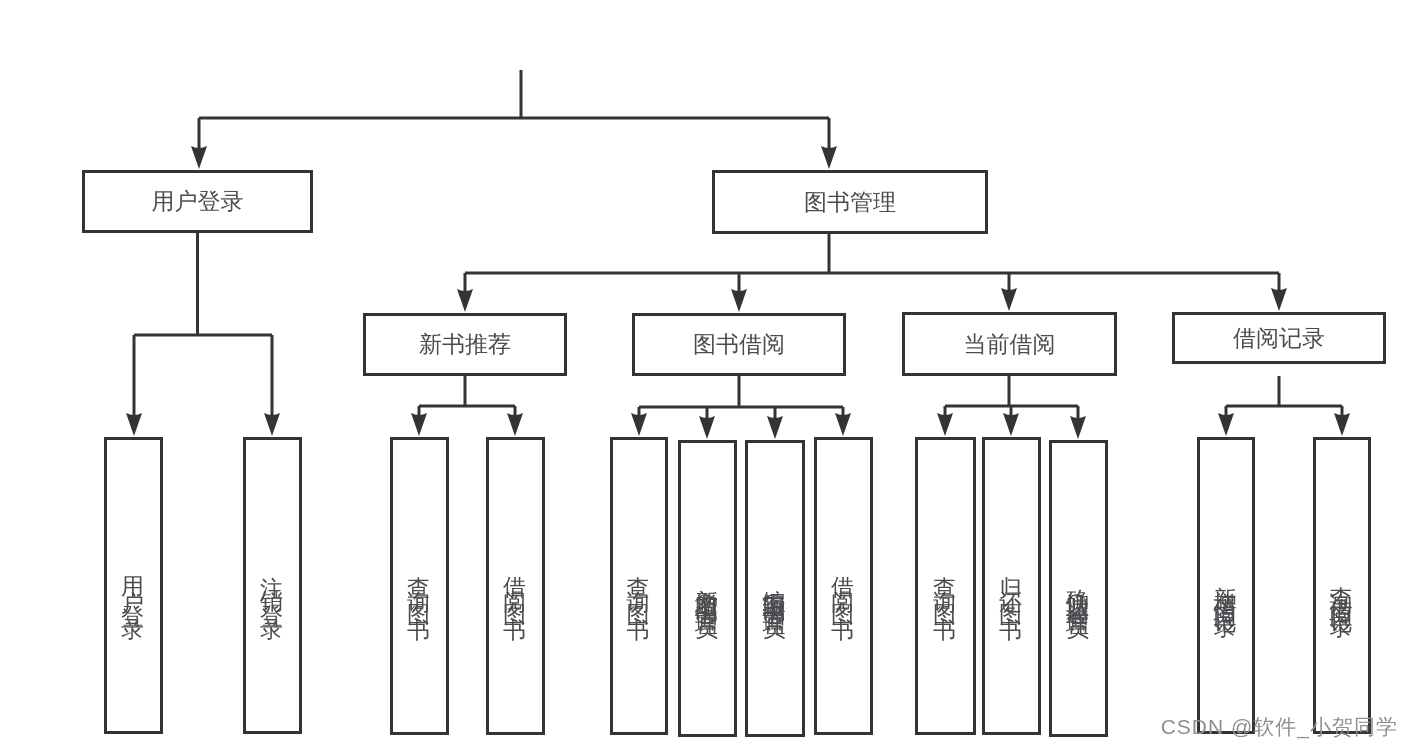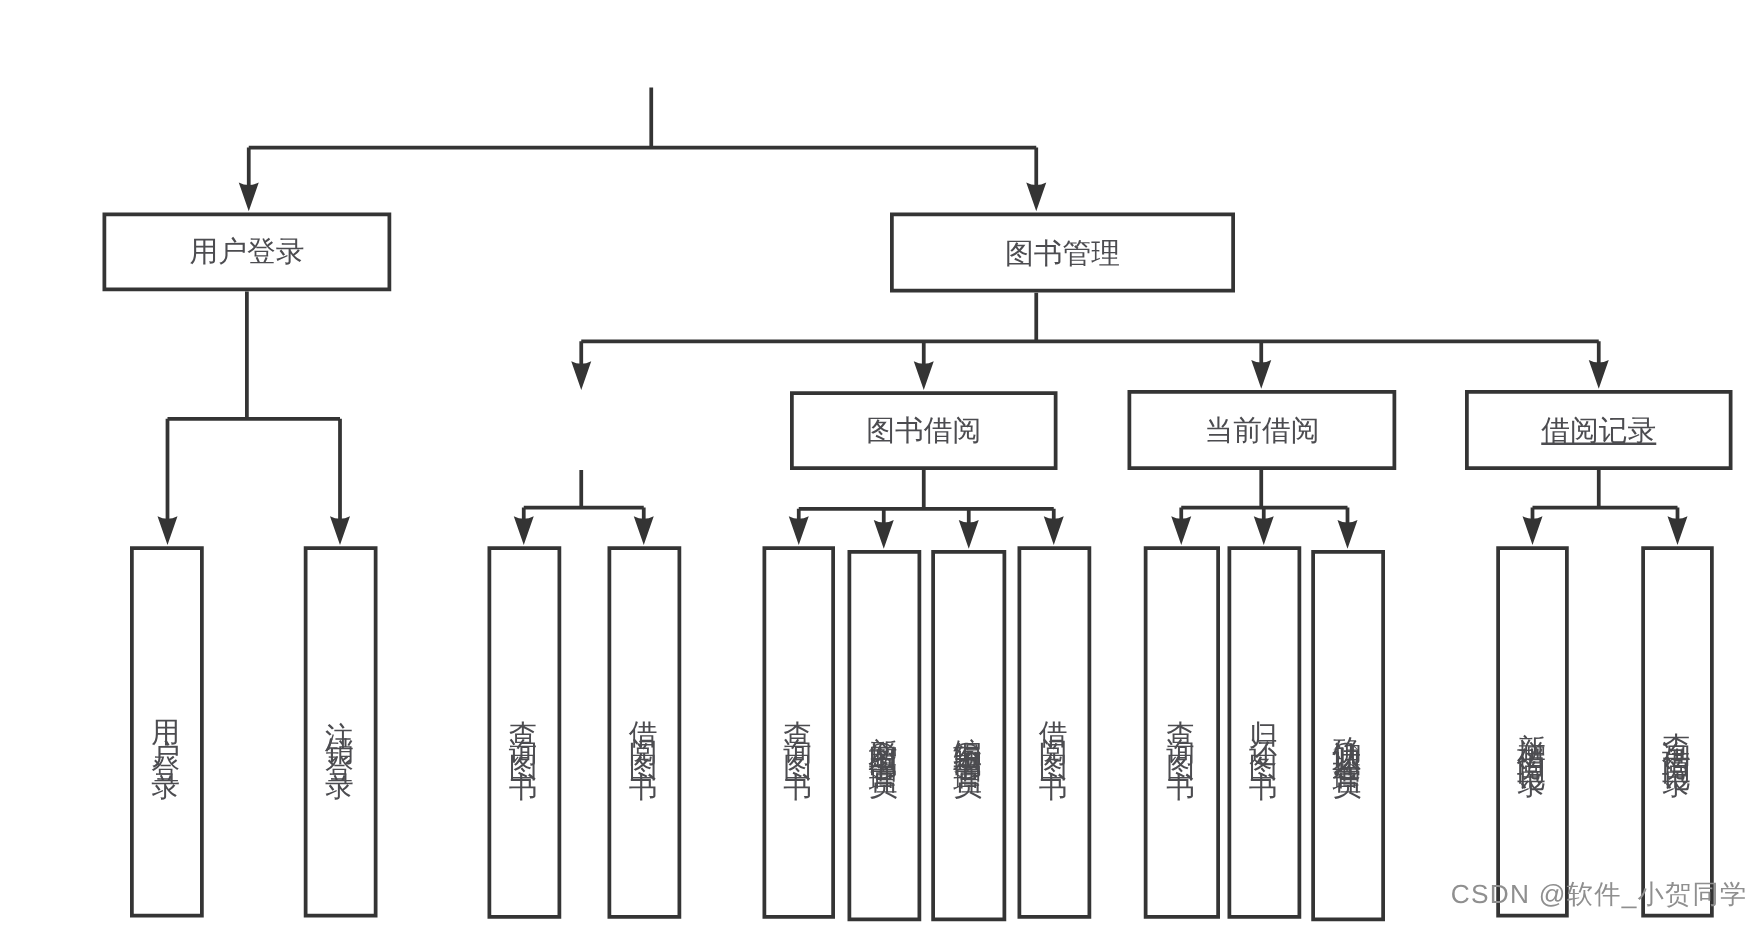--- a/index.html
+++ b/index.html
@@ -7,21 +7,21 @@
        font-family:"Liberation Sans","DejaVu Sans",sans-serif;}
   #chart{position:absolute;left:0;top:0;width:1405px;height:747px;}
   svg.connectors{position:absolute;left:0;top:0;z-index:1;}
   .box{position:absolute;box-sizing:border-box;border:3px solid #343434;background:#fff;
        display:flex;align-items:center;justify-content:center;
        color:#4c4c50;font-size:23px;z-index:2;text-align:center;}
   .vert{writing-mode:vertical-rl;text-orientation:mixed;}
   .ls4{letter-spacing:14px;}
   .ls6{letter-spacing:6px;}
   .ls9{letter-spacing:4px;}
-  .watermark{position:absolute;right:7px;bottom:18px;z-index:5;
+  .watermark{position:absolute;right:7px;bottom:6px;z-index:5;
              font-size:21px;color:#8f8f8f;letter-spacing:1px;white-space:nowrap;}
 </style>
 </head>
 <body>
 
 <div id="chart">
 
   <svg class="connectors" width="1405" height="747" viewBox="0 0 1405 747">
     <g stroke="#343434" stroke-width="3" fill="none">
 
@@ -63,27 +63,30 @@
   </svg>
 
 
   <div class="box" style="left:82px;top:170px;width:231px;height:63px;">
     <span>用户登录</span>
   </div>
   <div class="box" style="left:712px;top:170px;width:276px;height:64px;">
     <span>图书管理</span>
   </div>
 
+  <div class="box" style="left:363px;top:313px;width:204px;height:63px;">
+    <span>新书推荐</span>
+  </div>
   <div class="box" style="left:902px;top:312px;width:215px;height:64px;">
     <span>当前借阅</span>
   </div>
   <div class="box" style="left:632px;top:313px;width:214px;height:63px;">
     <span>图书借阅</span>
   </div>
-  <div class="box" style="left:1172px;top:312px;width:214px;height:64px;text-decoration:underline;">
+  <div class="box" style="left:1172px;top:312px;width:214px;height:52px;">
     <span>借阅记录</span>
   </div>
 
   <div class="box vert ls4" style="left:104px;top:437px;width:59px;height:297px;">
     <span>用户登录</span>
   </div>
   <div class="box vert ls4" style="left:243px;top:437px;width:59px;height:297px;">
     <span>注销登录</span>
   </div>
 

